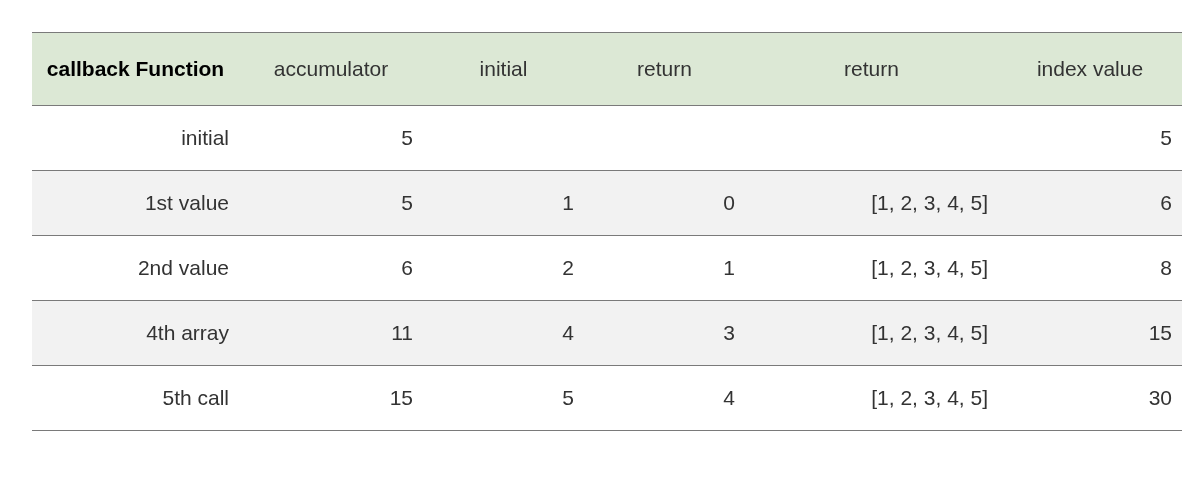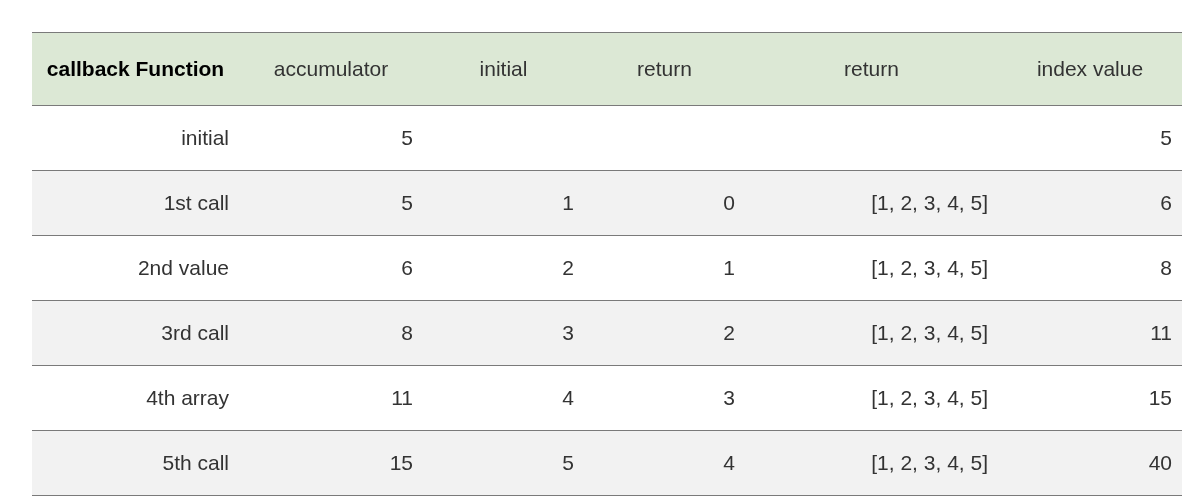--- a/index.html
+++ b/index.html
@@ -79,54 +79,46 @@
     <tbody>
       <tr>
         <td>initial</td>
         <td>5</td>
         <td></td>
         <td></td>
         <td></td>
         <td>5</td>
       </tr>
       <tr>
-        <td>1st call</td>
+        <td>1st value</td>
         <td>5</td>
         <td>1</td>
         <td>0</td>
         <td>[1, 2, 3, 4, 5]</td>
         <td>6</td>
       </tr>
       <tr>
         <td>2nd value</td>
         <td>6</td>
         <td>2</td>
         <td>1</td>
         <td>[1, 2, 3, 4, 5]</td>
         <td>8</td>
       </tr>
       <tr>
-        <td>3rd call</td>
-        <td>8</td>
-        <td>3</td>
-        <td>2</td>
-        <td>[1, 2, 3, 4, 5]</td>
-        <td>11</td>
-      </tr>
-      <tr>
         <td>4th array</td>
         <td>11</td>
         <td>4</td>
         <td>3</td>
         <td>[1, 2, 3, 4, 5]</td>
         <td>15</td>
       </tr>
       <tr>
         <td>5th call</td>
         <td>15</td>
         <td>5</td>
         <td>4</td>
         <td>[1, 2, 3, 4, 5]</td>
-        <td>40</td>
+        <td>30</td>
       </tr>
     </tbody>
   </table>
 </div>
 
 </body></html>

